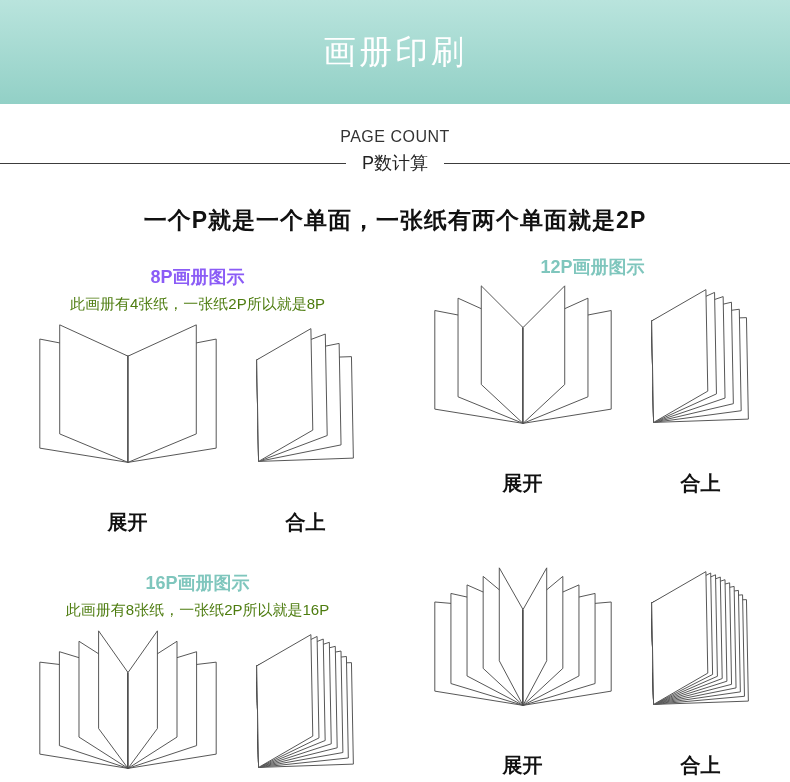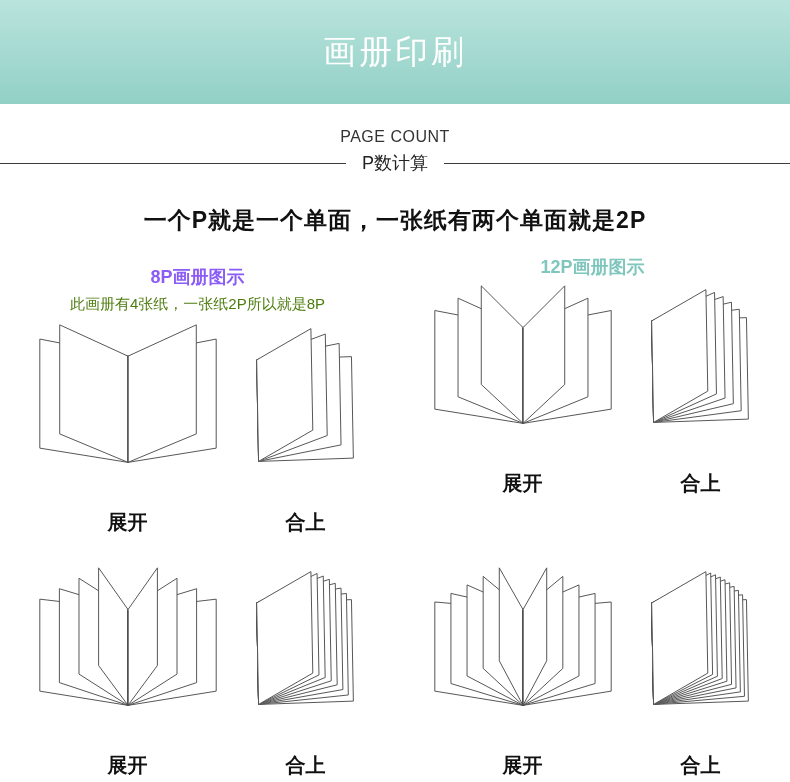--- a/index.html
+++ b/index.html
@@ -106,20 +106,22 @@
             <polygon points="10.00,147.00 8.00,40.00 83.35,14.35 85.35,121.35" fill="#ffffff" stroke="#4d4d4d" stroke-width="1" stroke-linejoin="miter"></polygon>
             <polygon points="10.00,147.00 8.00,40.00 74.30,9.93 76.30,116.93" fill="#ffffff" stroke="#4d4d4d" stroke-width="1" stroke-linejoin="miter"></polygon>
             <polygon points="10.00,147.00 8.00,40.00 65.16,7.00 67.16,114.00" fill="#ffffff" stroke="#4d4d4d" stroke-width="1" stroke-linejoin="miter"></polygon>
           </svg>
         <figcaption>合上</figcaption>
       </figure>
     </div>
   </section>
 
   <section class="sec">
+    <h2 class="sec-title accent" style="color: rgb(127, 198, 189);">16P画册图示</h2>
+    <p class="sec-desc">此画册有8张纸，一张纸2P所以就是16P</p>
     <div class="books">
       <figure>
         <svg class="book" width="190" height="147" viewBox="0 0 200 155">
             <polygon points="7.00,36.00 100.00,47.00 100.00,148.00 7.00,133.00" fill="#ffffff" stroke="#4d4d4d" stroke-width="1" stroke-linejoin="miter"></polygon>
             <polygon points="27.67,25.00 100.00,47.00 100.00,148.00 27.67,124.00" fill="#ffffff" stroke="#4d4d4d" stroke-width="1" stroke-linejoin="miter"></polygon>
             <polygon points="48.33,14.00 100.00,47.00 100.00,148.00 48.33,115.00" fill="#ffffff" stroke="#4d4d4d" stroke-width="1" stroke-linejoin="miter"></polygon>
             <polygon points="69.00,3.00 100.00,47.00 100.00,148.00 69.00,106.00" fill="#ffffff" stroke="#4d4d4d" stroke-width="1" stroke-linejoin="miter"></polygon>
             <polygon points="193.00,36.00 100.00,47.00 100.00,148.00 193.00,133.00" fill="#ffffff" stroke="#4d4d4d" stroke-width="1" stroke-linejoin="miter"></polygon>
             <polygon points="172.33,25.00 100.00,47.00 100.00,148.00 172.33,124.00" fill="#ffffff" stroke="#4d4d4d" stroke-width="1" stroke-linejoin="miter"></polygon>
             <polygon points="151.67,14.00 100.00,47.00 100.00,148.00 151.67,115.00" fill="#ffffff" stroke="#4d4d4d" stroke-width="1" stroke-linejoin="miter"></polygon>

